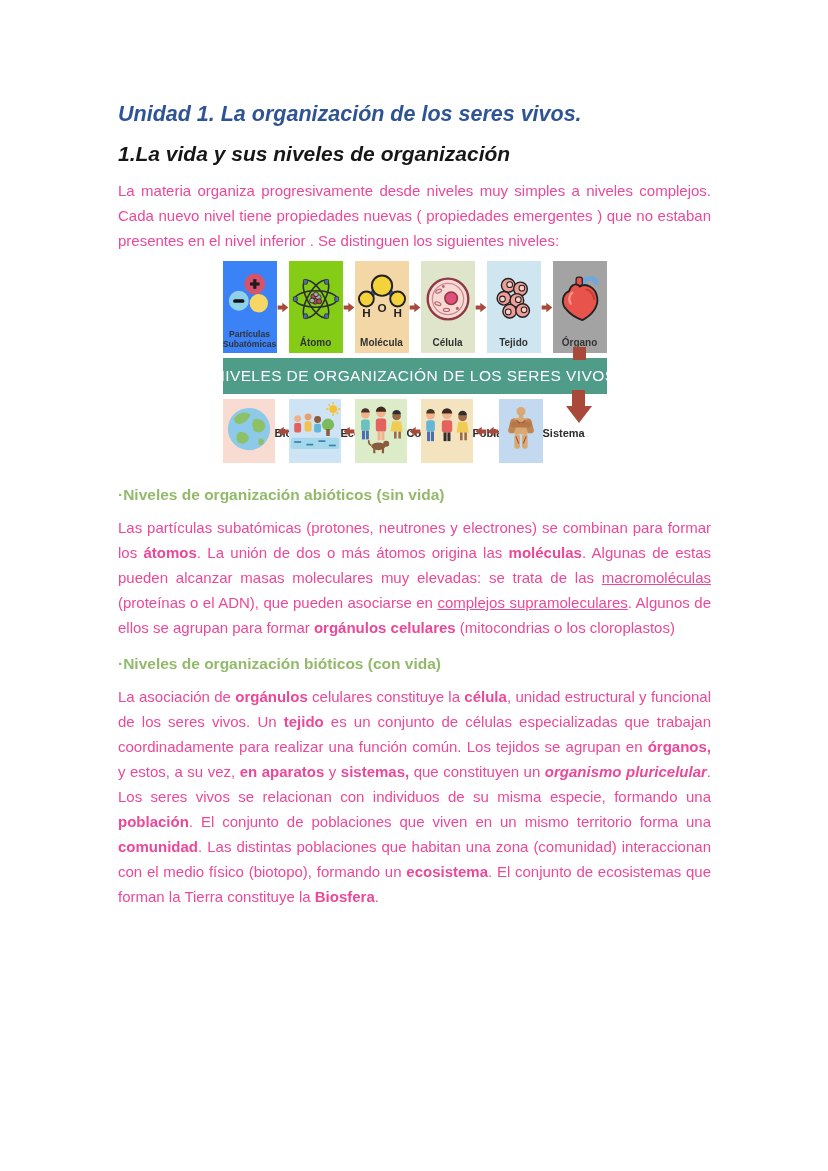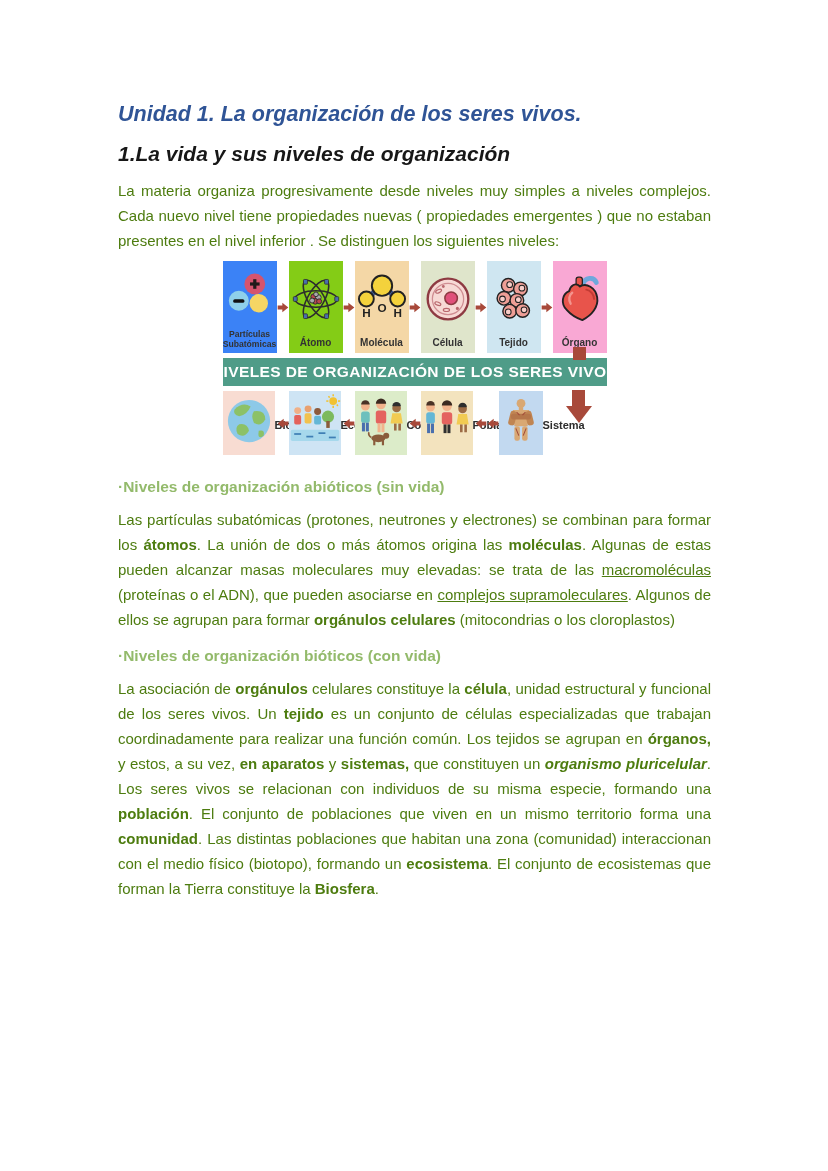--- a/index.html
+++ b/index.html
@@ -4,37 +4,37 @@
 <style>
   html,body{margin:0;padding:0;background:#ffffff;}
   .page{width:828px;height:1171px;position:relative;overflow:hidden;background:#ffffff;
         font-family:"Liberation Sans",sans-serif;padding-left:32px;}
   .content{position:absolute;left:118px;width:593px;top:0;}
 
   h1.title{margin:100px 0 0 0;font-family:"Liberation Sans",sans-serif;
            font-style:italic;font-weight:700;font-size:21.5px;line-height:28px;color:#2f5496;}
   h2.section{margin:15px 0 0 0;font-style:italic;font-weight:700;font-size:21px;
              line-height:22px;color:#171717;}
-  p.body{margin:13px 0 0 0;font-size:15px;line-height:25px;text-align:justify;color:#4d7c0f;}
+  p.body{margin:13px 0 0 0;font-size:15px;line-height:25px;text-align:justify;color:#ec4899;}
   h3.green{margin:22px 0 0 0;font-weight:700;font-size:15.5px;line-height:20px;color:#93ba6b;}
   h3.green.second{margin-top:14px;}
   p.body.mid{margin-top:10px;}
 
   
   figure.diagram{margin:8px auto 0;width:384px;position:relative;padding:0;}
   .trow{display:flex;}
   .tcard{width:54px;height:92px;display:flex;flex-direction:column;align-items:center;}
   .tcard .icon{flex:1;display:flex;align-items:center;justify-content:center;width:100%;}
   .tlabel{font-size:10px;font-weight:700;color:#333;text-align:center;line-height:1.15;
           padding-bottom:5px;}
   .tlabel.small{font-size:8.6px;padding-bottom:3px;}
   .harrow{width:12px;display:flex;align-items:center;justify-content:center;flex:none;}
   .harrow svg{display:block;}
-  .banner{margin:5px 0;height:28px;display:flex;align-items:center;justify-content:center;
-          color:#fff;font-weight:700;font-size:15.5px;letter-spacing:0.4px;white-space:nowrap;}
+  .banner{margin:5px 0;height:36px;display:flex;align-items:center;justify-content:center;
+          color:#fff;font-weight:400;font-size:15.5px;letter-spacing:0.4px;white-space:nowrap;}
   .brow{display:flex;align-items:flex-start;}
   .bcard{width:54px;display:flex;align-items:center;}
   .bbox{height:64px;width:100%;display:flex;align-items:center;justify-content:center;}
   .blabel{margin-top:3px;text-align:center;font-size:11px;font-weight:700;color:#2c2c2c;
           white-space:nowrap;}
   .harrow.b{height:64px;}
   .vstem-top{position:absolute;right:21px;top:86px;width:13px;height:13px;background:#a8493a;}
   .vbottom{position:absolute;right:15px;top:129px;width:26px;z-index:3;}
   .vbottom .stem{width:13px;height:16px;background:#a8493a;margin:0 auto;}
   .vbottom .tri{width:0;height:0;border-left:13px solid transparent;
@@ -176,21 +176,21 @@
           </span>
           <span class="tlabel">Tejido</span>
         </div>
 
         <span class="harrow">
           <svg width="14" height="15" viewBox="0 0 18 18">
               <path d="M1 6 h7 v-4 l9 7 -9 7 v-4 h-7 z" fill="#a8493a"></path>
             </svg>
         </span>
 
-        <div class="tcard" style="background: #f9a8d4;">
+        <div class="tcard" style="background: #a3a3a3;">
           <span class="icon">
             <svg width="50" height="54" viewBox="0 0 64 64">
               <path d="M36 13 C38 4,50 3,53 11" stroke="#6fa8dc" stroke-width="6" fill="none" stroke-linecap="round"></path>
               <rect x="27" y="4" width="8" height="11" rx="3" fill="#e8534a" stroke="#222" stroke-width="1.6"></rect>
               <path d="M18 22 C9 26,7 38,15 46 C21 53,29 57,35 59 C47 53,56 42,54 30 C52 17,40 11,32 16 C26 10,20 15,18 22 Z" fill="#e8544b" stroke="#222" stroke-width="2.4"></path>
               <path d="M22 24 C18 27,17 33,20 38" stroke="#f4948d" stroke-width="3" fill="none" stroke-linecap="round"></path>
               <path d="M40 20 C46 21,50 27,50 32" stroke="#c23b34" stroke-width="2.4" fill="none" stroke-linecap="round"></path>
             </svg>
           </span>
           <span class="tlabel">Órgano</span>

